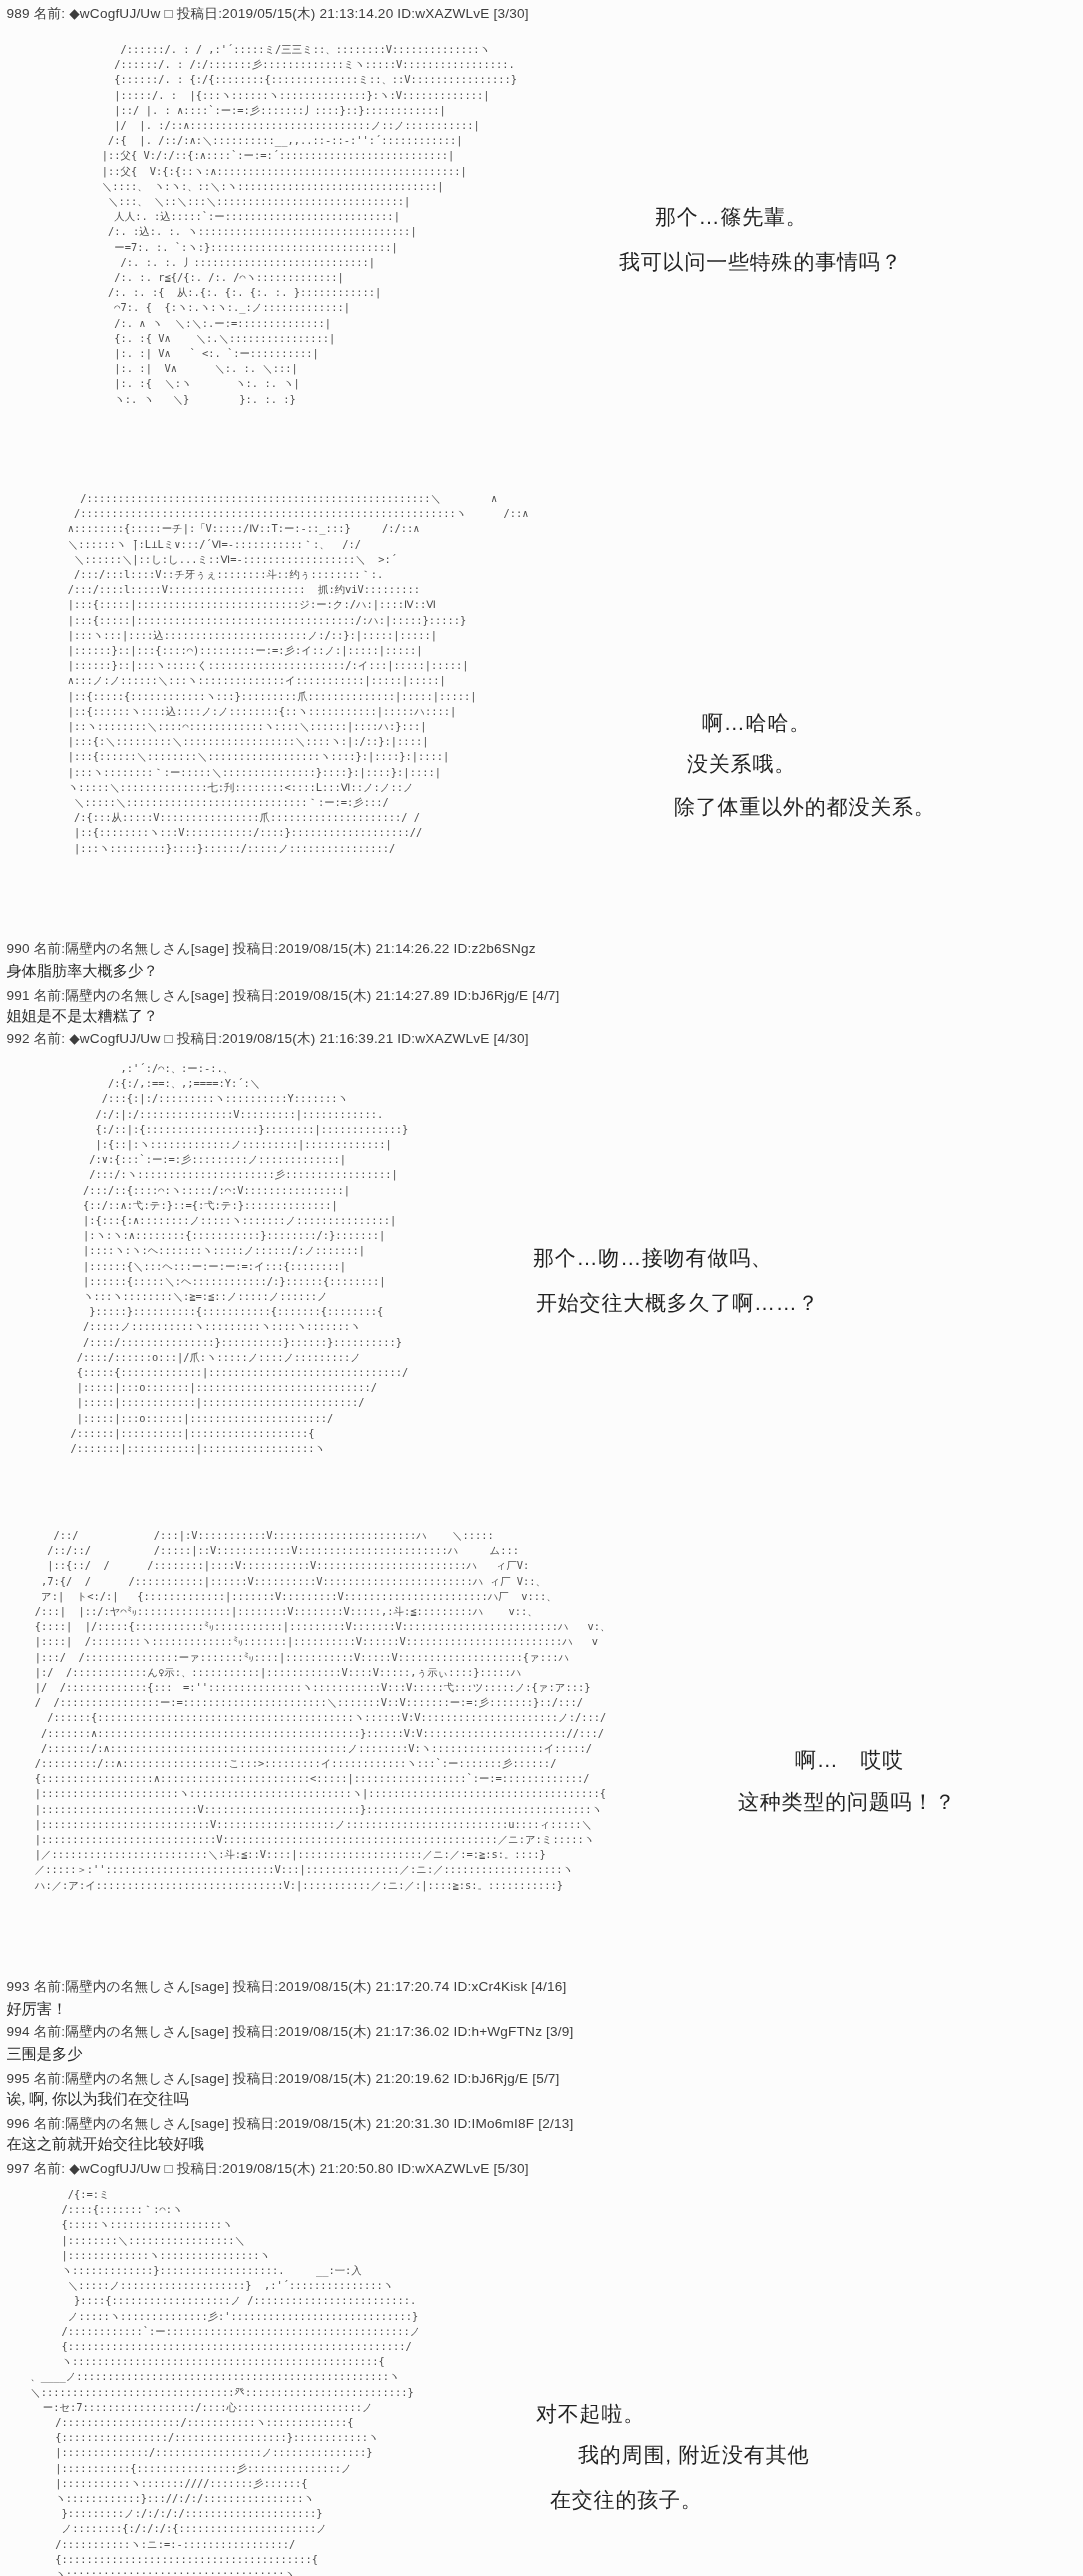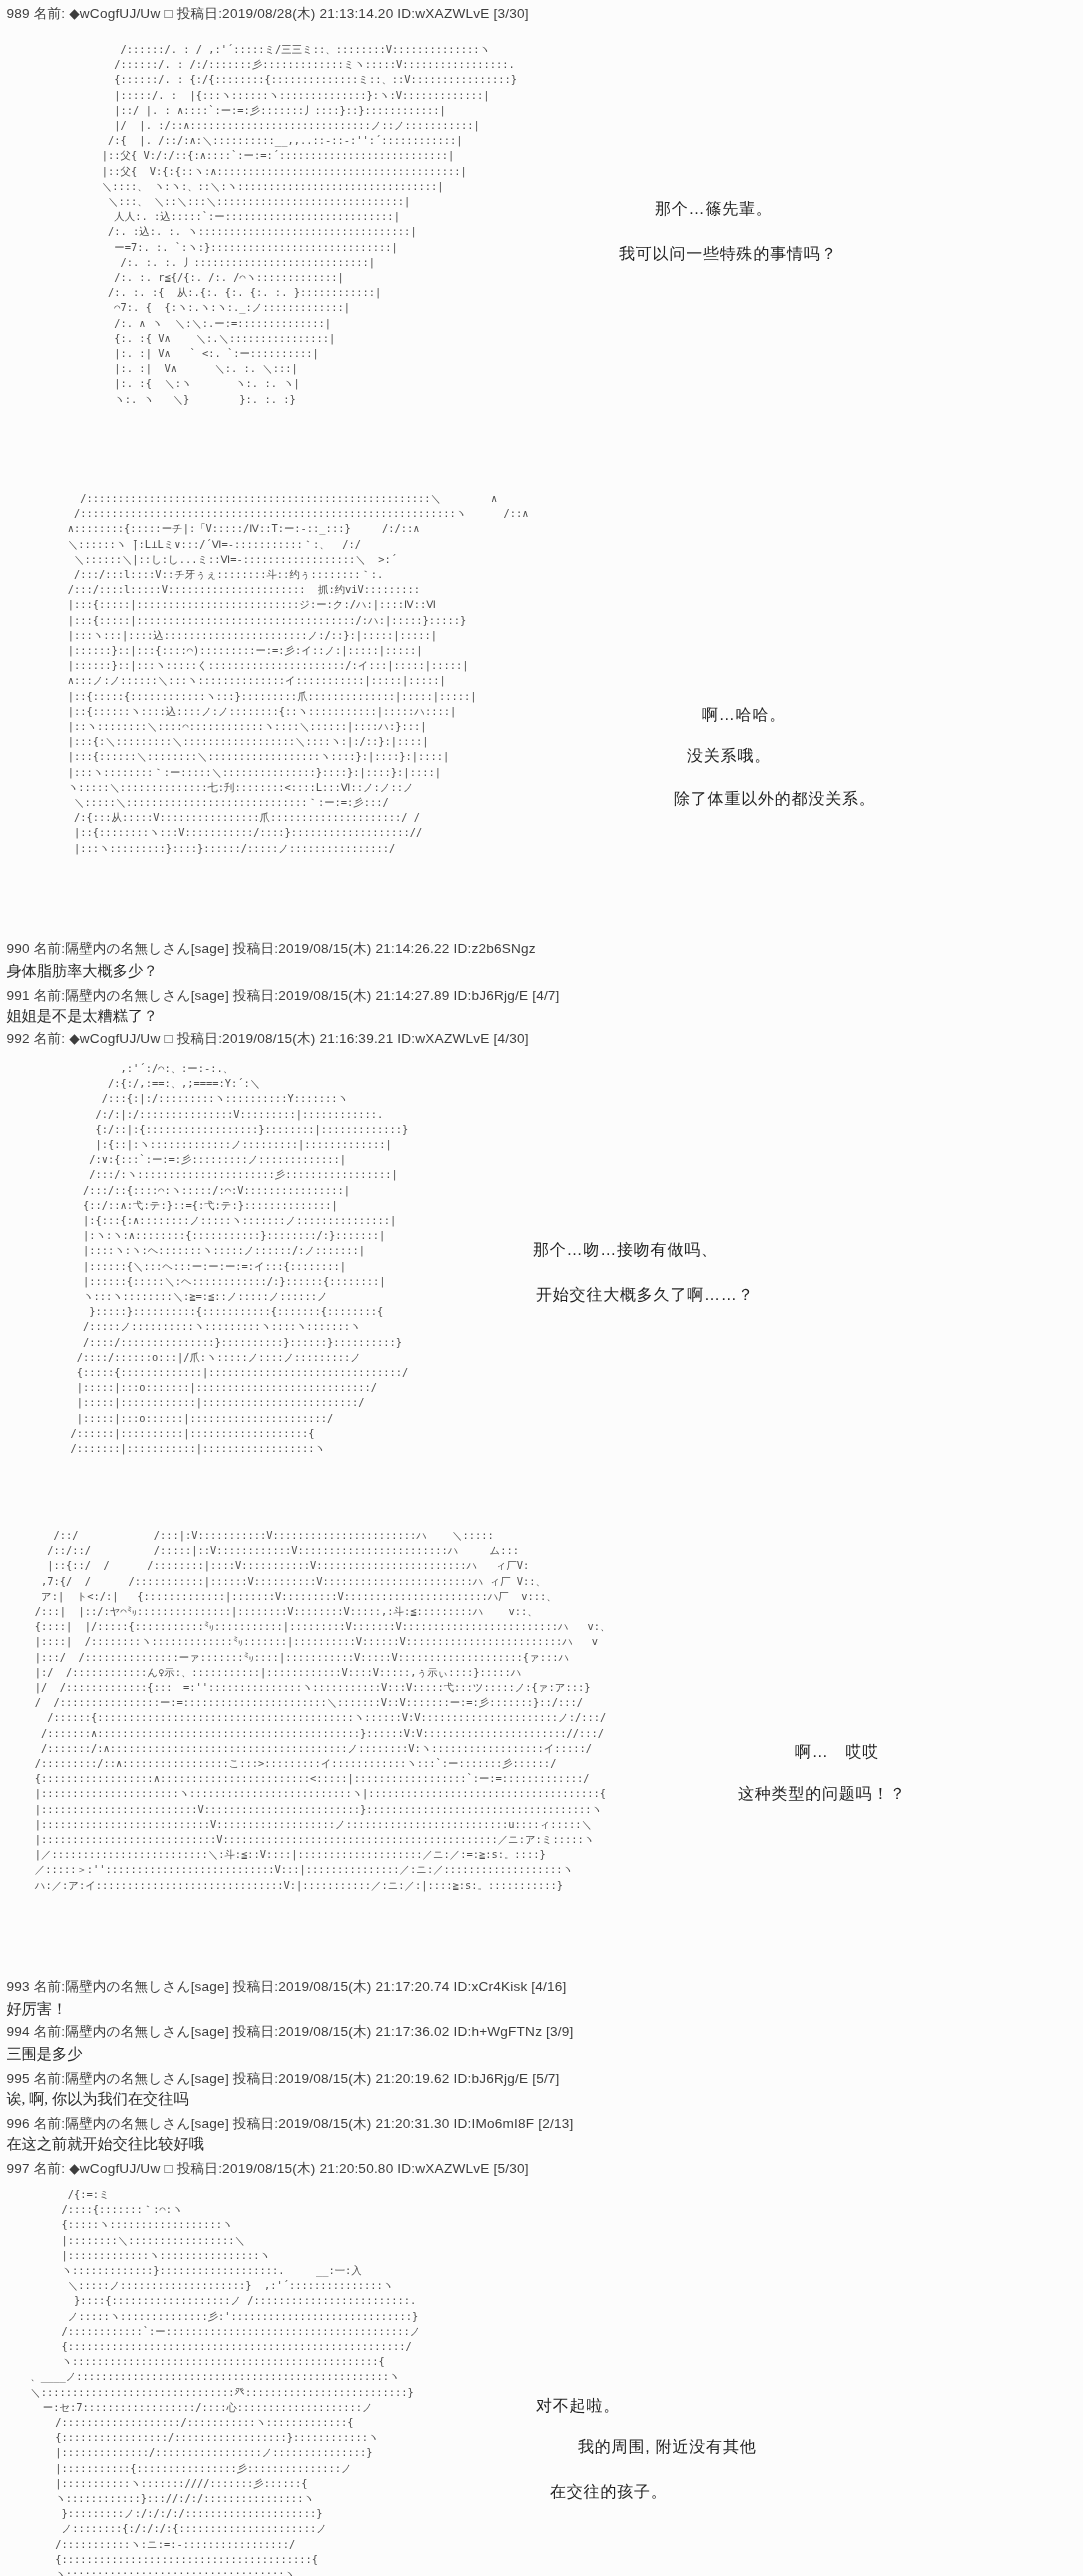--- a/index.html
+++ b/index.html
@@ -17,31 +17,31 @@
   .msg{
     position:absolute;left:6.4px;font-size:15.2px;line-height:19px;
     color:#2b2b2b;white-space:nowrap;font-family:Liberation Serif, serif;
   }
   .aa{
     position:absolute;margin:0;
     font-family:"DejaVu Sans Mono","Liberation Mono",monospace;
     font-size:10.4px;line-height:15.2px;color:#4c4c4c;white-space:pre;
   }
   .dlg{
-    position:absolute;font-size:16px;line-height:21px;color:#222;
-    white-space:nowrap;letter-spacing:0.8px;
+    position:absolute;font-size:21px;line-height:21px;color:#222;
+    white-space:nowrap;letter-spacing:0.8px;margin-top:8px;
   }
 </style>
 </head>
 <body>
 
 <div class="canvas">
 
   <div class="post">
-    <div class="hdr" style="top:4.8px">989 名前: ◆wCogfUJ/Uw □ 投稿日:2019/08/28(木) 21:13:14.20 ID:wXAZWLvE [3/30]</div>
+    <div class="hdr" style="top:4.8px">989 名前: ◆wCogfUJ/Uw □ 投稿日:2019/05/15(木) 21:13:14.20 ID:wXAZWLvE [3/30]</div>
     <pre class="aa" style="top:42px;left:8px">                  /::::::/. : / ,:'´:::::ミ/三三ミ::、::::::::V::::::::::::::ヽ
                  /::::::/. : /:/:::::::彡:::::::::::::ミヽ:::::V:::::::::::::::::.
                  {::::::/. : {:/{::::::::{::::::::::::::ミ::、::V::::::::::::::::}
                  |:::::/. :  |{:::ヽ::::::ヽ::::::::::::::}:ヽ:V:::::::::::::|
                  |::/ |. : ∧::::`:ー:=:彡:::::::丿::::}::}::::::::::::|
                  |/  |. :/::∧:::::::::::::::::::::::::::::ノ::ノ:::::::::::|
                 /:{  |. /::/:∧:＼::::::::::__,,..::-::‐:'':´::::::::::::|
                |::父{ V:/:/::{:∧::::`:ー:=:´:::::::::::::::::::::::::::|
                |::父{  V:{:{::ヽ:∧:::::::::::::::::::::::::::::::::::::::|
                ＼::::、 ヽ:ヽ:、::＼:ヽ::::::::::::::::::::::::::::::::|

